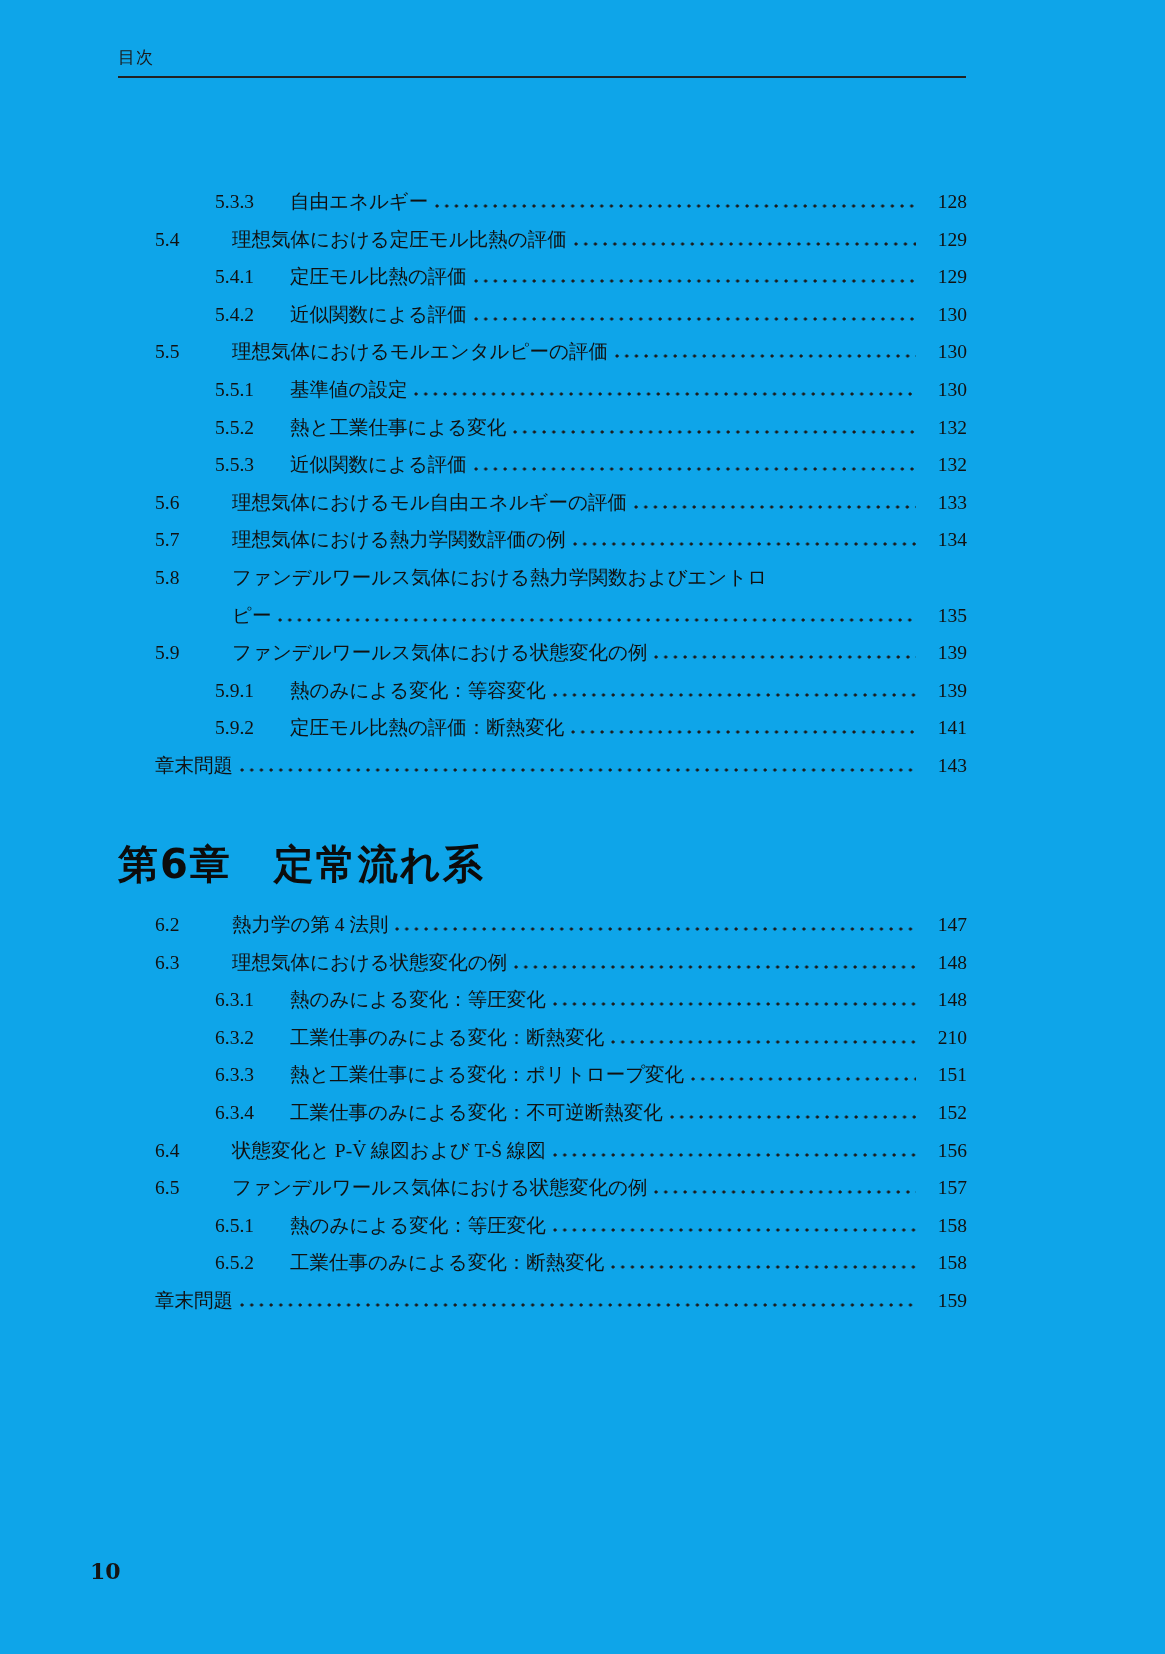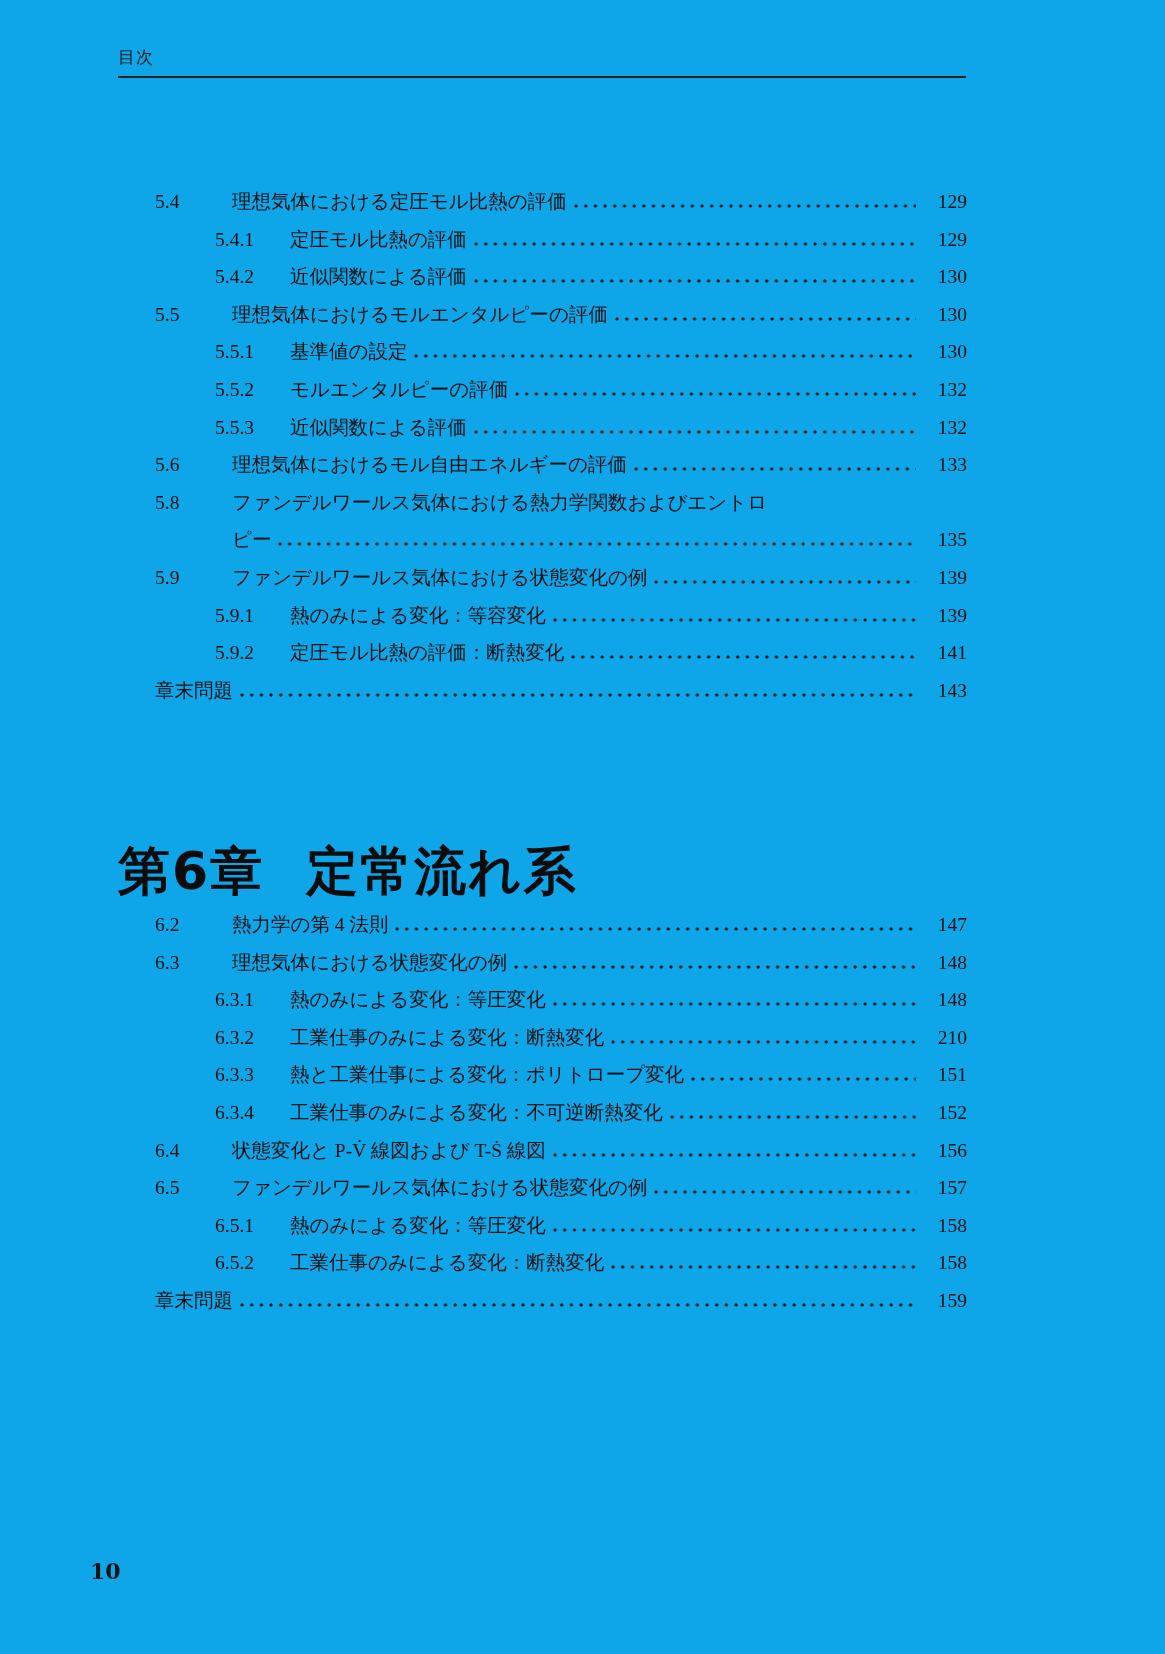--- a/index.html
+++ b/index.html
@@ -36,21 +36,21 @@
     flex:1 1 auto;height:4px;margin:0 9px 0 7px;align-self:baseline;
     background-image:radial-gradient(circle at 2px 2px,#1b1b1b 1.35px,rgba(0,0,0,0) 1.8px);
     background-size:9.7px 4px;background-repeat:repeat-x;background-position:left bottom;
   }
   .pg{flex:none;min-width:42px;text-align:right}
 
   
   .chap-heading{
     position:absolute;left:118px;top:840px;margin:0;
     font-family:"DejaVu Sans","Liberation Sans",sans-serif;
-    font-size:52px;font-weight:bold;color:#0c0c0c;
+    font-size:40px;font-weight:bold;color:#0c0c0c;
     letter-spacing:2px;line-height:1.2;white-space:pre;
   }
   .chap-heading .chap-title{margin-left:42px}
 
   
   .folio{
     position:absolute;left:90px;top:1558px;
     font-size:22px;font-weight:bold;color:#141414;
     font-family:"DejaVu Serif","Liberation Serif",serif;
   }
@@ -59,28 +59,30 @@
 <body>
 
 <div class="page">
 
   <div class="running-head">
     <div class="rh-label">目次</div>
     <div class="rh-rule"></div>
   </div>
 
   <div class="toc" id="toc-ch5">
+      <div class="toc-row lv-sub"><span class="num">5.3.3</span><span class="title">自由エネルギー</span><span class="leader"></span><span class="pg">128</span></div>
       <div class="toc-row lv-sec"><span class="num">5.4</span><span class="title">理想気体における定圧モル比熱の評価</span><span class="leader"></span><span class="pg">129</span></div>
       <div class="toc-row lv-sub"><span class="num">5.4.1</span><span class="title">定圧モル比熱の評価</span><span class="leader"></span><span class="pg">129</span></div>
       <div class="toc-row lv-sub"><span class="num">5.4.2</span><span class="title">近似関数による評価</span><span class="leader"></span><span class="pg">130</span></div>
       <div class="toc-row lv-sec"><span class="num">5.5</span><span class="title">理想気体におけるモルエンタルピーの評価</span><span class="leader"></span><span class="pg">130</span></div>
       <div class="toc-row lv-sub"><span class="num">5.5.1</span><span class="title">基準値の設定</span><span class="leader"></span><span class="pg">130</span></div>
-      <div class="toc-row lv-sub"><span class="num">5.5.2</span><span class="title">モルエンタルピーの評価</span><span class="leader"></span><span class="pg">132</span></div>
+      <div class="toc-row lv-sub"><span class="num">5.5.2</span><span class="title">熱と工業仕事による変化</span><span class="leader"></span><span class="pg">132</span></div>
       <div class="toc-row lv-sub"><span class="num">5.5.3</span><span class="title">近似関数による評価</span><span class="leader"></span><span class="pg">132</span></div>
       <div class="toc-row lv-sec"><span class="num">5.6</span><span class="title">理想気体におけるモル自由エネルギーの評価</span><span class="leader"></span><span class="pg">133</span></div>
+      <div class="toc-row lv-sec"><span class="num">5.7</span><span class="title">理想気体における熱力学関数評価の例</span><span class="leader"></span><span class="pg">134</span></div>
       <div class="toc-row lv-sec"><span class="num">5.8</span><span class="title">ファンデルワールス気体における熱力学関数およびエントロ</span></div>
       <div class="toc-row lv-cont"><span class="title">ピー</span><span class="leader"></span><span class="pg">135</span></div>
       <div class="toc-row lv-sec"><span class="num">5.9</span><span class="title">ファンデルワールス気体における状態変化の例</span><span class="leader"></span><span class="pg">139</span></div>
       <div class="toc-row lv-sub"><span class="num">5.9.1</span><span class="title">熱のみによる変化：等容変化</span><span class="leader"></span><span class="pg">139</span></div>
       <div class="toc-row lv-sub"><span class="num">5.9.2</span><span class="title">定圧モル比熱の評価：断熱変化</span><span class="leader"></span><span class="pg">141</span></div>
       <div class="toc-row lv-tail"><span class="title">章末問題</span><span class="leader"></span><span class="pg">143</span></div>
     </div>
 
   <h1 class="chap-heading"><span>第6章</span><span class="chap-title">定常流れ系</span></h1>
 

